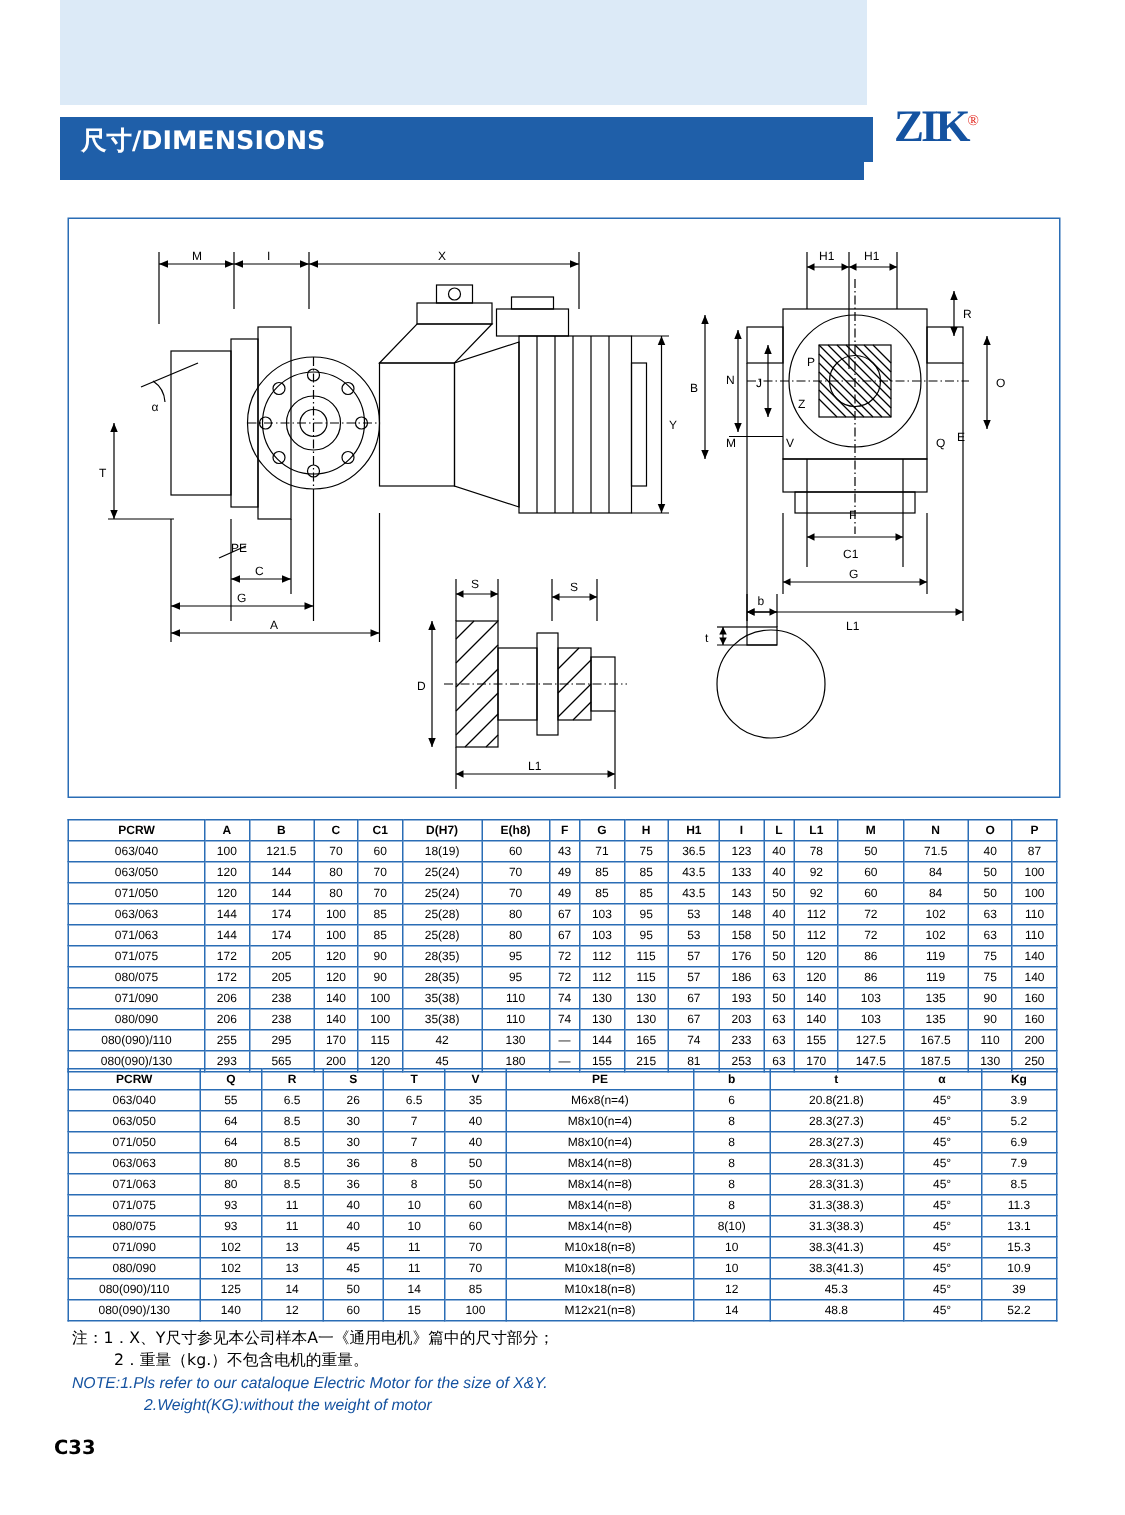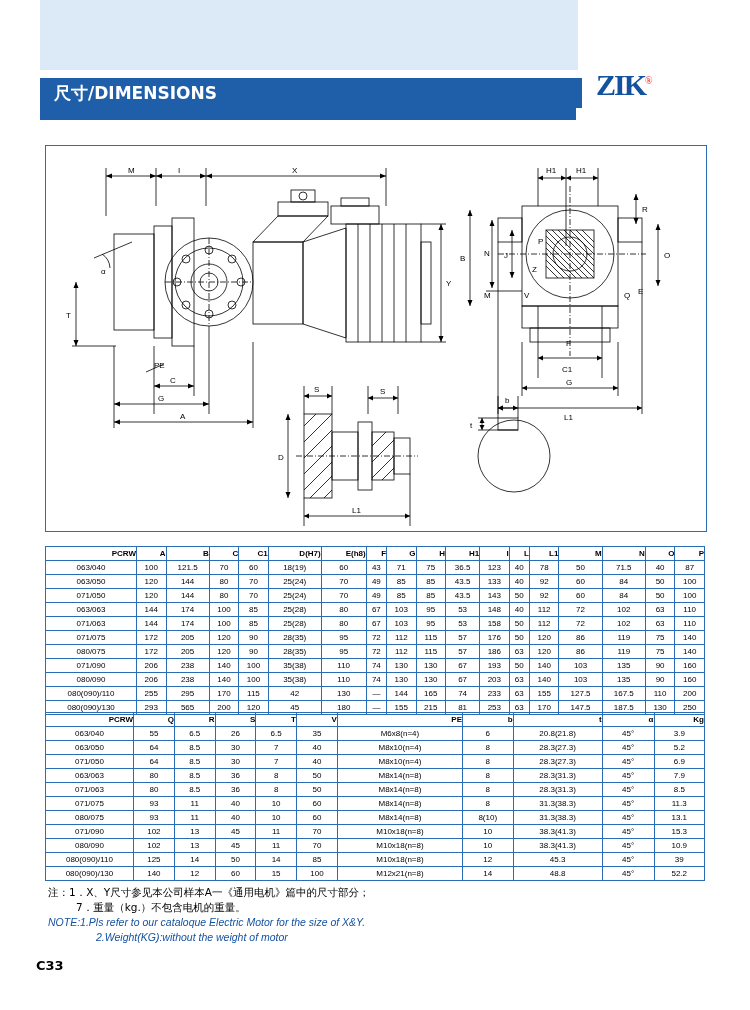--- a/index.html
+++ b/index.html
@@ -76,21 +76,21 @@
   }
   table.dim th, table.dim td{
     border:1px solid #2a6db5;
     text-align:center;
     padding:0;
     height:13px;
     line-height:13px;
     color:#000;
     white-space:nowrap;
   }
-  table.dim th{font-weight:bold;font-size:8px;text-align:right;}
+  table.dim th{font-weight:bold;font-size:8px;}
   #table1{left:45px;top:546px;width:660px;}
   #table2{left:45px;top:712px;width:660px;}
   .notes{
     position:absolute;left:48px;top:885px;width:660px;
     font-size:10.5px;line-height:15px;color:#000;
   }
   .notes .cn{font-family:"DejaVu Sans", sans-serif;font-size:10.5px;}
   .notes .en{color:#1452a0;font-family:"Liberation Sans", sans-serif;font-size:10.5px;font-style:italic;}
   .pageno{
     position:absolute;left:36px;top:958px;
@@ -785,19 +785,19 @@
           <td>14</td>
           <td>48.8</td>
           <td>45°</td>
           <td>52.2</td>
         </tr>
       </tbody>
   </table>
 
   <div class="notes">
     <div class="cn">注：1．X、Y尺寸参见本公司样本A一《通用电机》篇中的尺寸部分；</div>
-    <div class="cn" style="padding-left:28px">7．重量（kg.）不包含电机的重量。</div>
+    <div class="cn" style="padding-left:28px">2．重量（kg.）不包含电机的重量。</div>
     <div class="en">NOTE:1.Pls refer to our cataloque Electric Motor for the size of X&amp;Y.</div>
     <div class="en" style="padding-left:48px">2.Weight(KG):without the weight of motor</div>
   </div>
 
   <div class="pageno">C33</div>
 </div>
 
 </body></html>

